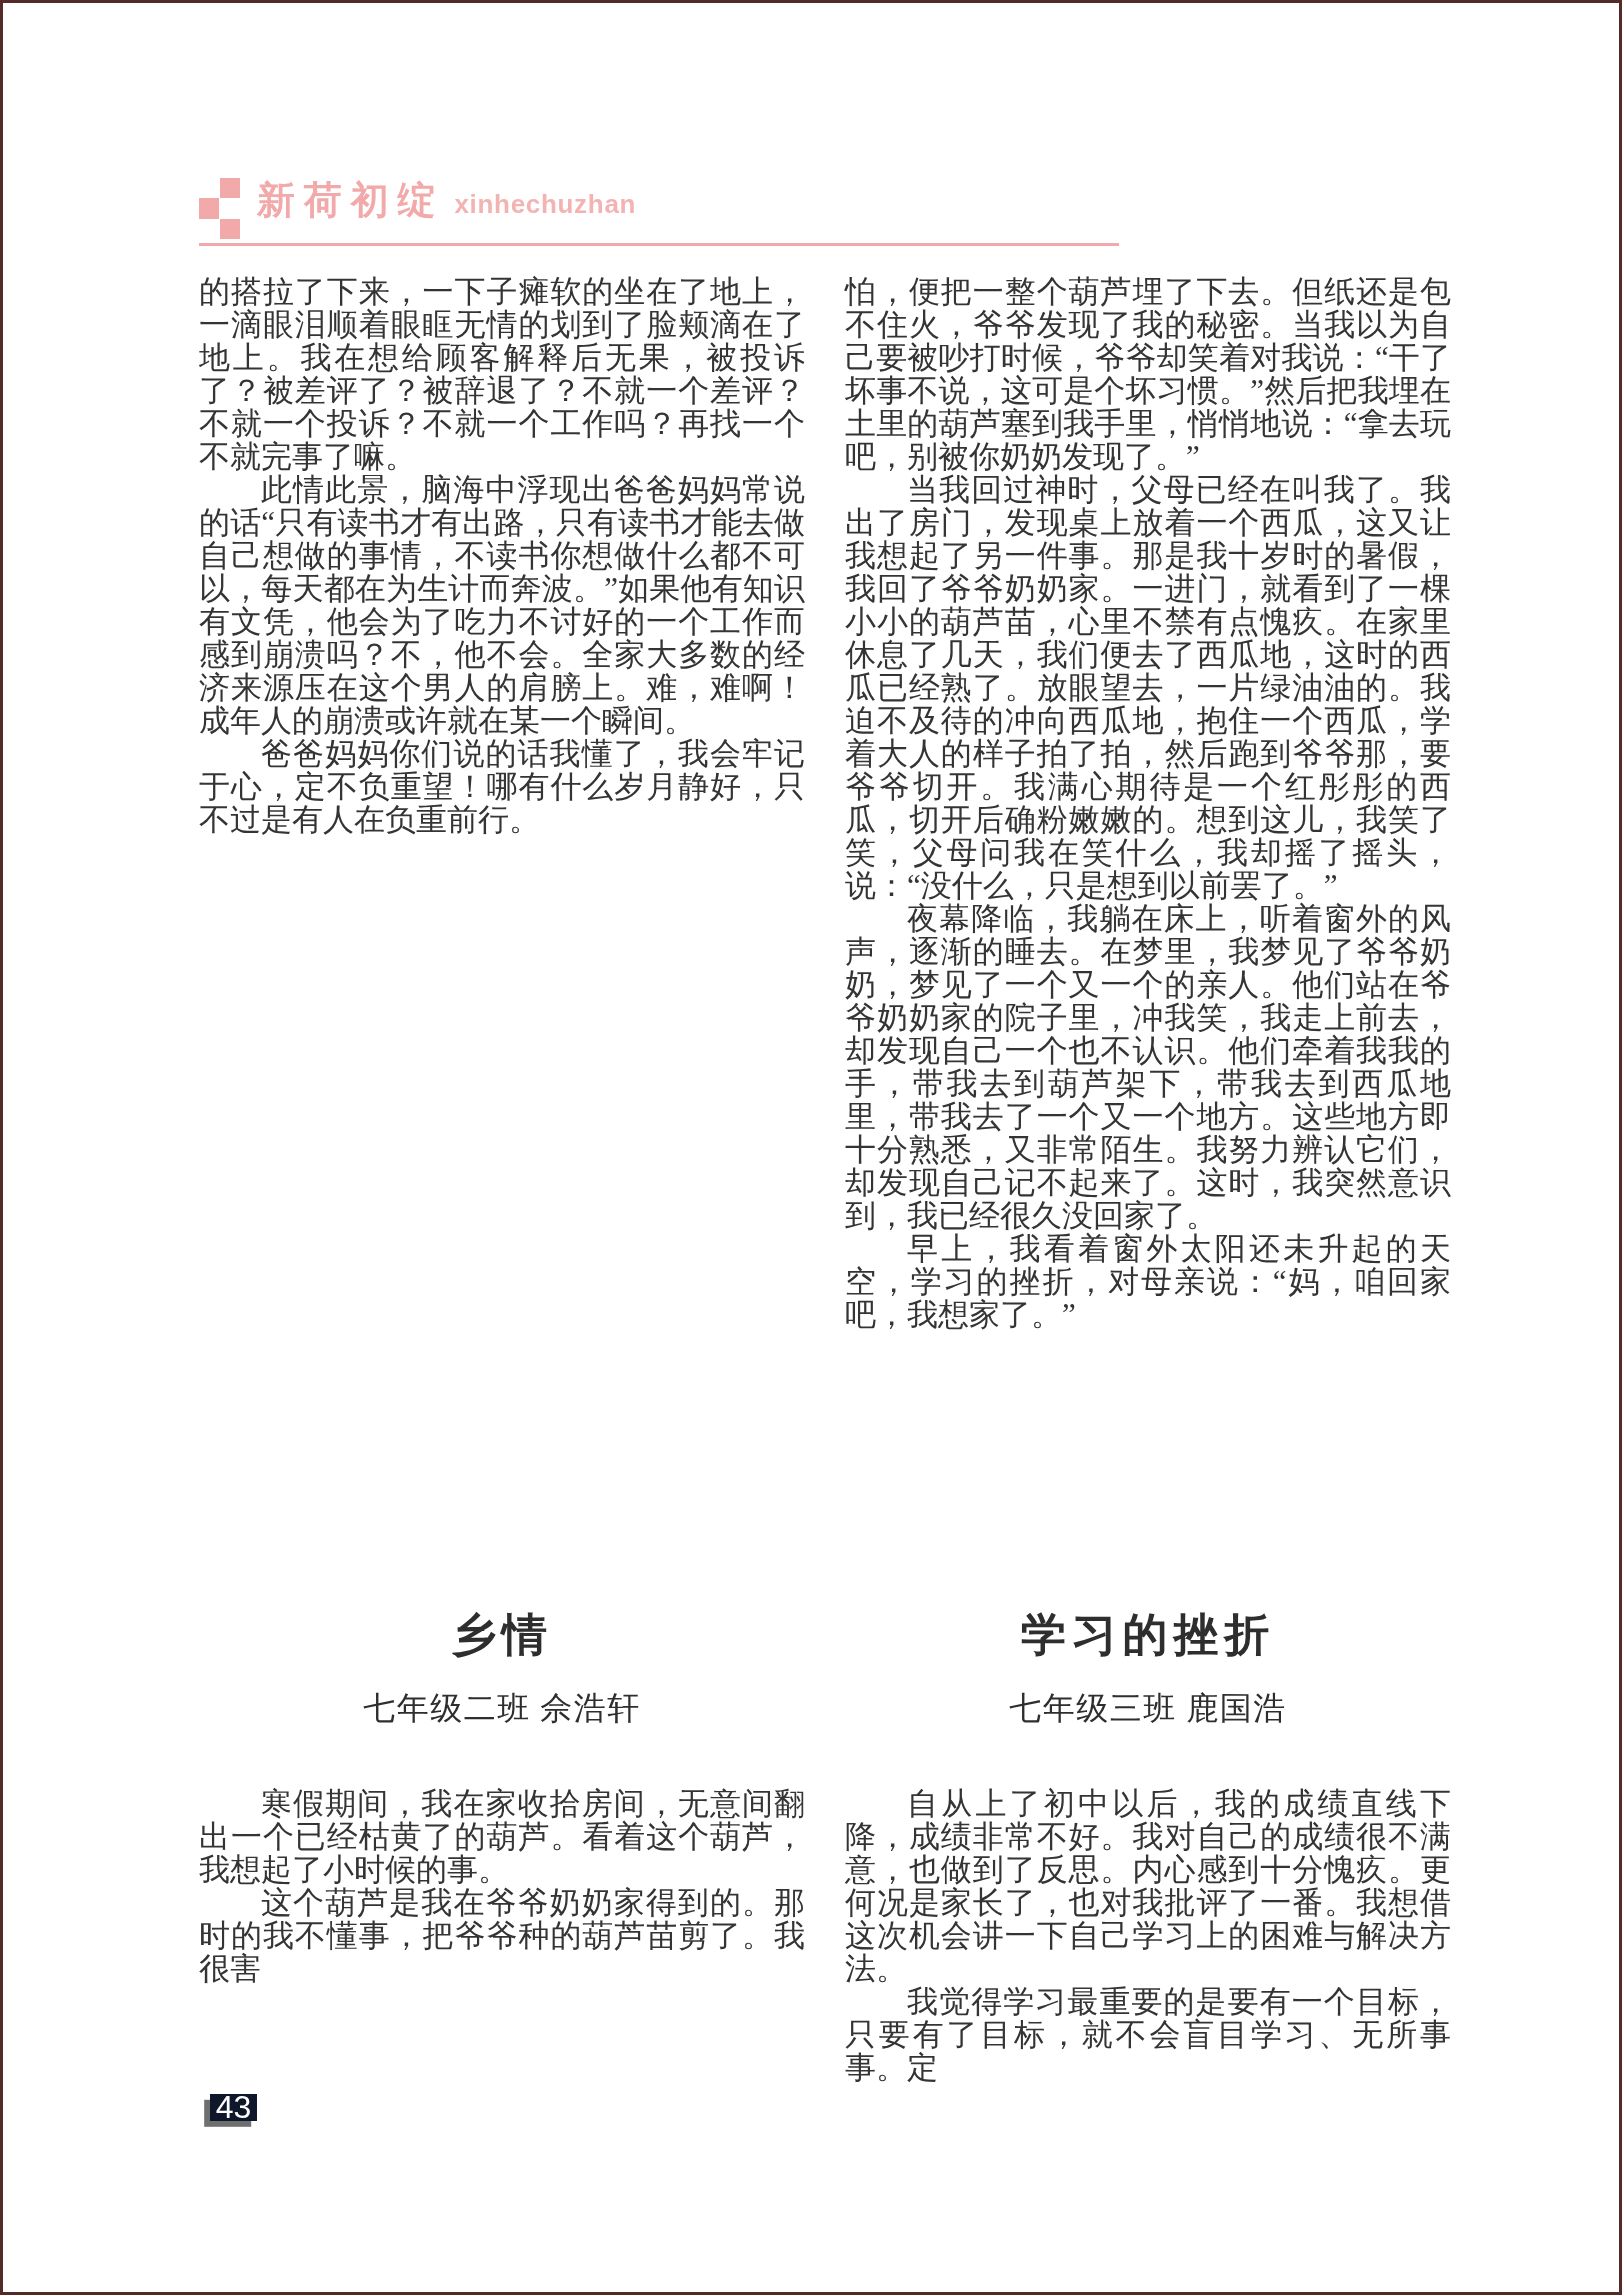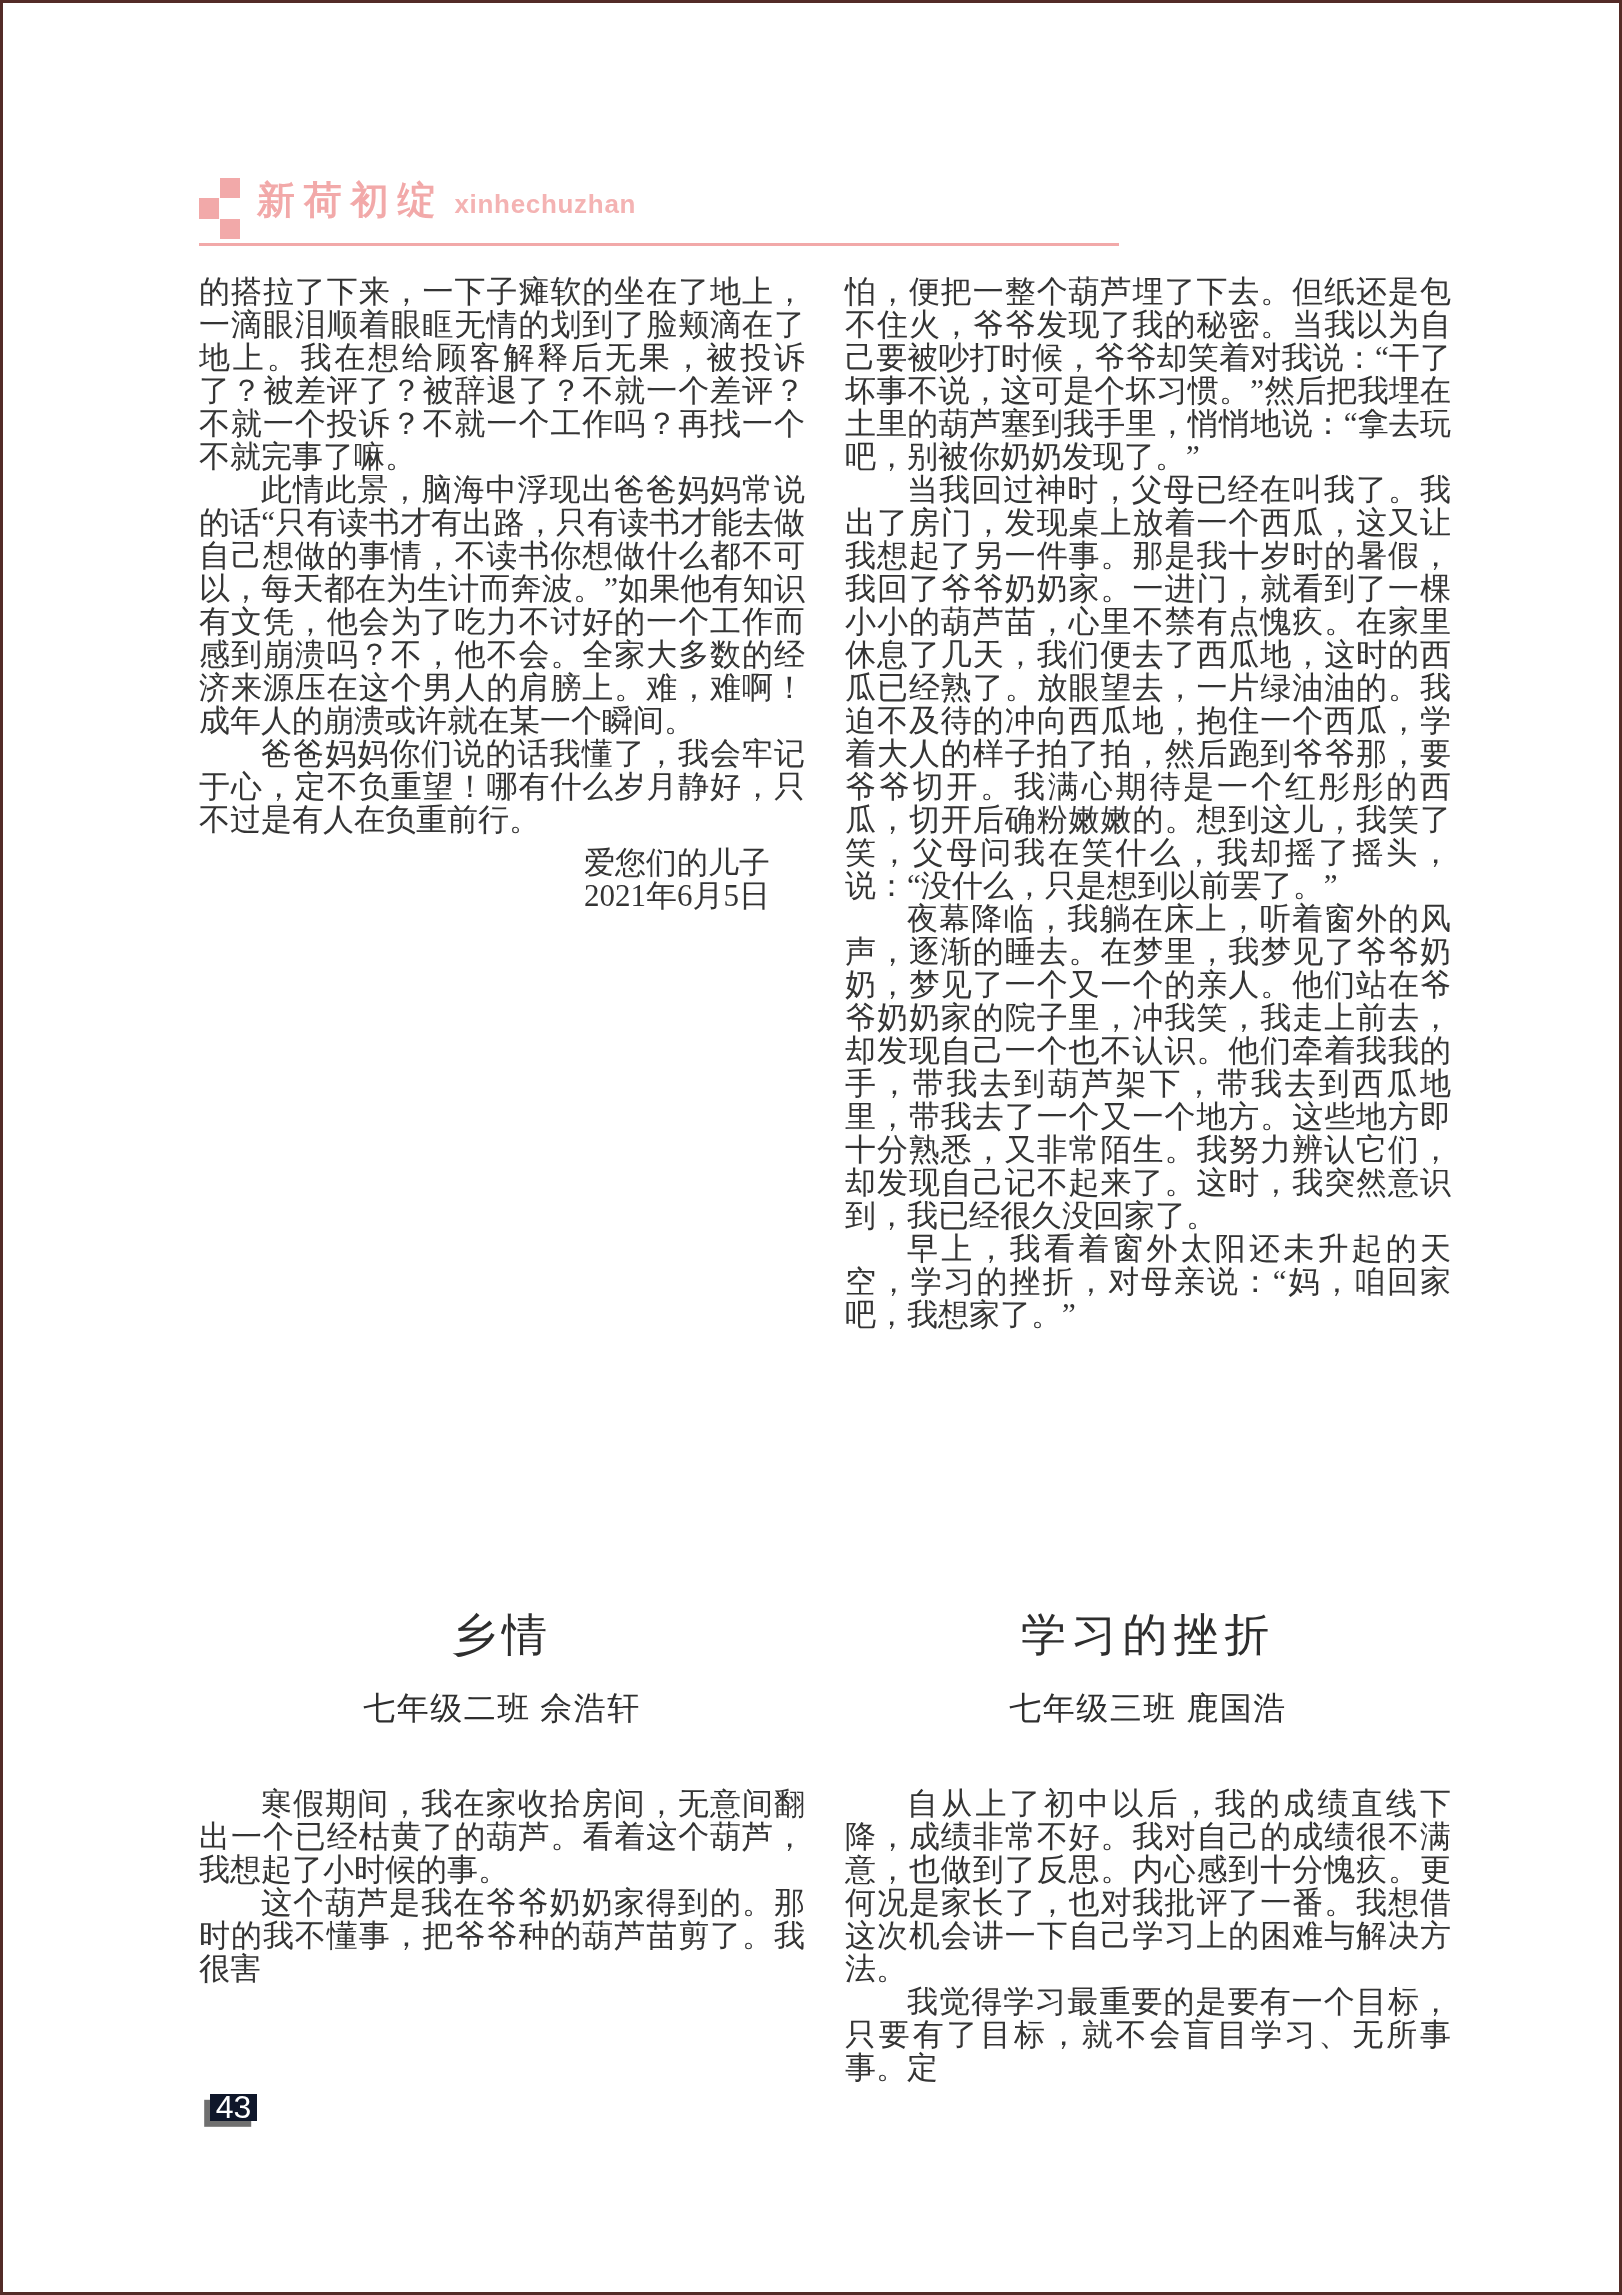--- a/index.html
+++ b/index.html
@@ -46,21 +46,21 @@
   #col-tl{left:199px;top:275px;}
   #col-tr{left:845px;top:275px;}
   #col-bl{left:199px;top:1787px;}
   #col-br{left:845px;top:1787px;}
   .signature{margin-top:10.2px;text-align:right;padding-right:35px;}
   .signature span{display:block;}
   
   .essay-head{position:absolute;width:606px;text-align:center;color:#2e2e2e;}
   #head-l{left:199px;top:1605px;}
   #head-r{left:845px;top:1605px;}
-  .essay-title{font-size:45px;font-weight:400;letter-spacing:5.8px;}
+  .essay-title{font-size:45px;font-weight:700;letter-spacing:5.8px;}
   .essay-byline{font-size:32px;margin-top:22px;letter-spacing:1.5px;}
   
   .page-num{
     position:absolute;left:210px;top:2094px;width:47px;height:27px;
     background:#0f172a;color:#ffffff;
     box-shadow:-5.8px 5.8px 0 #6f6f6f;
     display:flex;align-items:center;justify-content:center;
     font-family:"Liberation Sans","DejaVu Sans",sans-serif;
     font-size:32px;
   }
@@ -78,24 +78,20 @@
 <div class="brand-wrap">
   <span class="brand">新荷初绽</span>
   <span class="brand-pinyin">xinhechuzhan</span>
 </div>
 <div class="header-rule"></div>
 
 <div class="text-col" id="col-tl">
   <p>的搭拉了下来，一下子瘫软的坐在了地上，一滴眼泪顺着眼眶无情的划到了脸颊滴在了地上。我在想给顾客解释后无果，被投诉了？被差评了？被辞退了？不就一个差评？不就一个投诉？不就一个工作吗？再找一个不就完事了嘛。</p>
   <p class="ind">此情此景，脑海中浮现出爸爸妈妈常说的话“只有读书才有出路，只有读书才能去做自己想做的事情，不读书你想做什么都不可以，每天都在为生计而奔波。”如果他有知识有文凭，他会为了吃力不讨好的一个工作而感到崩溃吗？不，他不会。全家大多数的经济来源压在这个男人的肩膀上。难，难啊！成年人的崩溃或许就在某一个瞬间。</p>
   <p class="ind">爸爸妈妈你们说的话我懂了，我会牢记于心，定不负重望！哪有什么岁月静好，只不过是有人在负重前行。</p>
-  <div class="signature">
-    <span>爱您们的儿子</span>
-    <span>2021年6月5日</span>
-  </div>
 </div>
 
 <div class="text-col" id="col-tr">
   <p>怕，便把一整个葫芦埋了下去。但纸还是包不住火，爷爷发现了我的秘密。当我以为自己要被吵打时候，爷爷却笑着对我说：“干了坏事不说，这可是个坏习惯。”然后把我埋在土里的葫芦塞到我手里，悄悄地说：“拿去玩吧，别被你奶奶发现了。”</p>
   <p class="ind">当我回过神时，父母已经在叫我了。我出了房门，发现桌上放着一个西瓜，这又让我想起了另一件事。那是我十岁时的暑假，我回了爷爷奶奶家。一进门，就看到了一棵小小的葫芦苗，心里不禁有点愧疚。在家里休息了几天，我们便去了西瓜地，这时的西瓜已经熟了。放眼望去，一片绿油油的。我迫不及待的冲向西瓜地，抱住一个西瓜，学着大人的样子拍了拍，然后跑到爷爷那，要爷爷切开。我满心期待是一个红彤彤的西瓜，切开后确粉嫩嫩的。想到这儿，我笑了笑，父母问我在笑什么，我却摇了摇头，说：“没什么，只是想到以前罢了。”</p>
   <p class="ind">夜幕降临，我躺在床上，听着窗外的风声，逐渐的睡去。在梦里，我梦见了爷爷奶奶，梦见了一个又一个的亲人。他们站在爷爷奶奶家的院子里，冲我笑，我走上前去，却发现自己一个也不认识。他们牵着我我的手，带我去到葫芦架下，带我去到西瓜地里，带我去了一个又一个地方。这些地方即十分熟悉，又非常陌生。我努力辨认它们，却发现自己记不起来了。这时，我突然意识到，我已经很久没回家了。</p>
   <p class="ind">早上，我看着窗外太阳还未升起的天空，学习的挫折，对母亲说：“妈，咱回家吧，我想家了。”</p>
 </div>
 
 <div class="essay-head" id="head-l">

